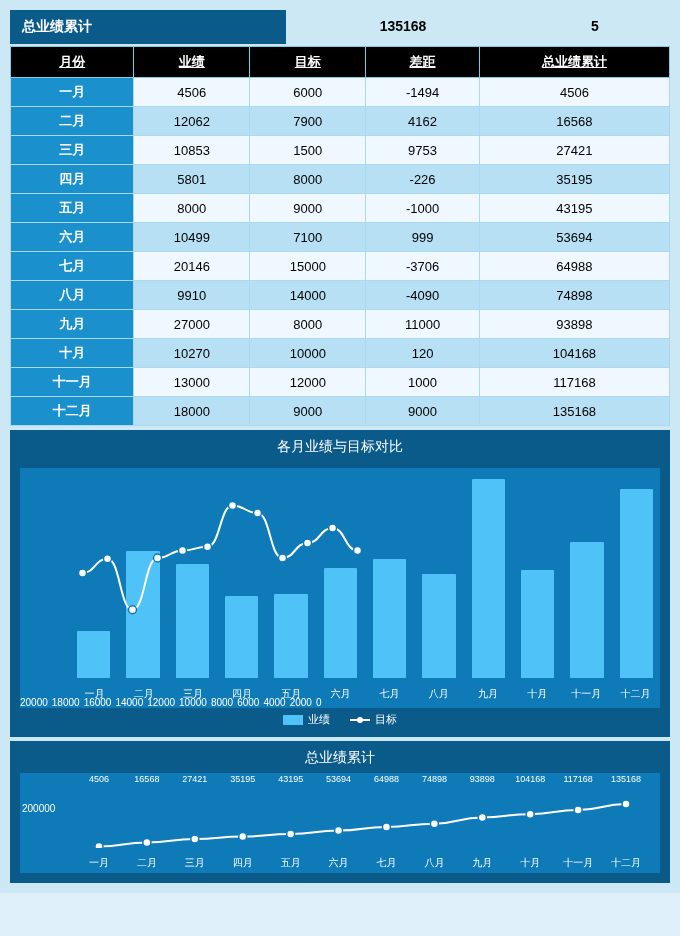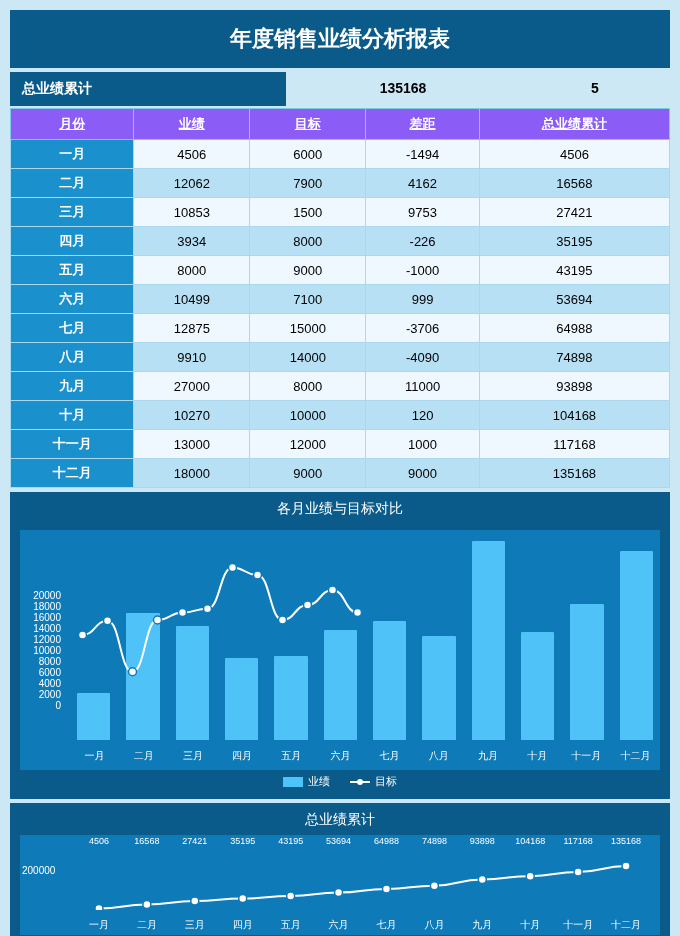--- a/index.html
+++ b/index.html
@@ -57,21 +57,21 @@
       color: #000;
       flex: 0.6;
     }
     .data-table {
       width: 100%;
       border-collapse: collapse;
       font-size: 13px;
       margin-bottom: 4px;
     }
     .data-table thead tr {
-      background: #8b5cf6;
+      background: #000000;
       color: white;
     }
     .data-table thead th {
       padding: 6px 4px;
       text-align: center;
       font-weight: bold;
       border: 1px solid #7ccce8;
       text-decoration: underline;
     }
     .data-table tbody tr {
@@ -111,22 +111,22 @@
       height: 240px;
       padding: 10px 10px 30px 50px;
     }
     .y-axis {
       position: absolute;
       left: 0;
       top: 0;
       height: 100%;
       width: 45px;
       display: flex;
-      flex-direction: column;
-      justify-content: center;
+      flex-direction: row;
+      justify-content: flex-start;
       align-items: flex-end;
     }
     .y-label {
       color: white;
       font-size: 10px;
       padding-right: 4px;
     }
     .bars-container {
       position: absolute;
       left: 50px;
@@ -267,21 +267,20 @@
       color: white;
       font-size: 9px;
       line-height: 1.1;
     }
   </style>
 </head>
 <body>
 
 <div class="page">
 
-  <div class="title-bar">年度销售业绩分析报表</div>
 
   <div class="summary-bar">
     <div class="cell label">总业绩累计</div>
     <div class="cell value">135168</div>
     <div class="cell mid-value">5</div>
   </div>
 
   <table class="data-table">
     <thead>
       <tr>
@@ -309,42 +308,42 @@
   </tr>
         <tr>
     <td class="month">三月</td>
     <td>10853</td>
     <td>1500</td>
     <td>9753</td>
     <td>27421</td>
   </tr>
         <tr class="alt">
     <td class="month">四月</td>
-    <td>3934</td>
+    <td>5801</td>
     <td>8000</td>
     <td>-226</td>
     <td>35195</td>
   </tr>
         <tr>
     <td class="month">五月</td>
     <td>8000</td>
     <td>9000</td>
     <td>-1000</td>
     <td>43195</td>
   </tr>
         <tr class="alt">
     <td class="month">六月</td>
     <td>10499</td>
     <td>7100</td>
     <td>999</td>
     <td>53694</td>
   </tr>
         <tr>
     <td class="month">七月</td>
-    <td>12875</td>
+    <td>20146</td>
     <td>15000</td>
     <td>-3706</td>
     <td>64988</td>
   </tr>
         <tr class="alt">
     <td class="month">八月</td>
     <td>9910</td>
     <td>14000</td>
     <td>-4090</td>
     <td>74898</td>

